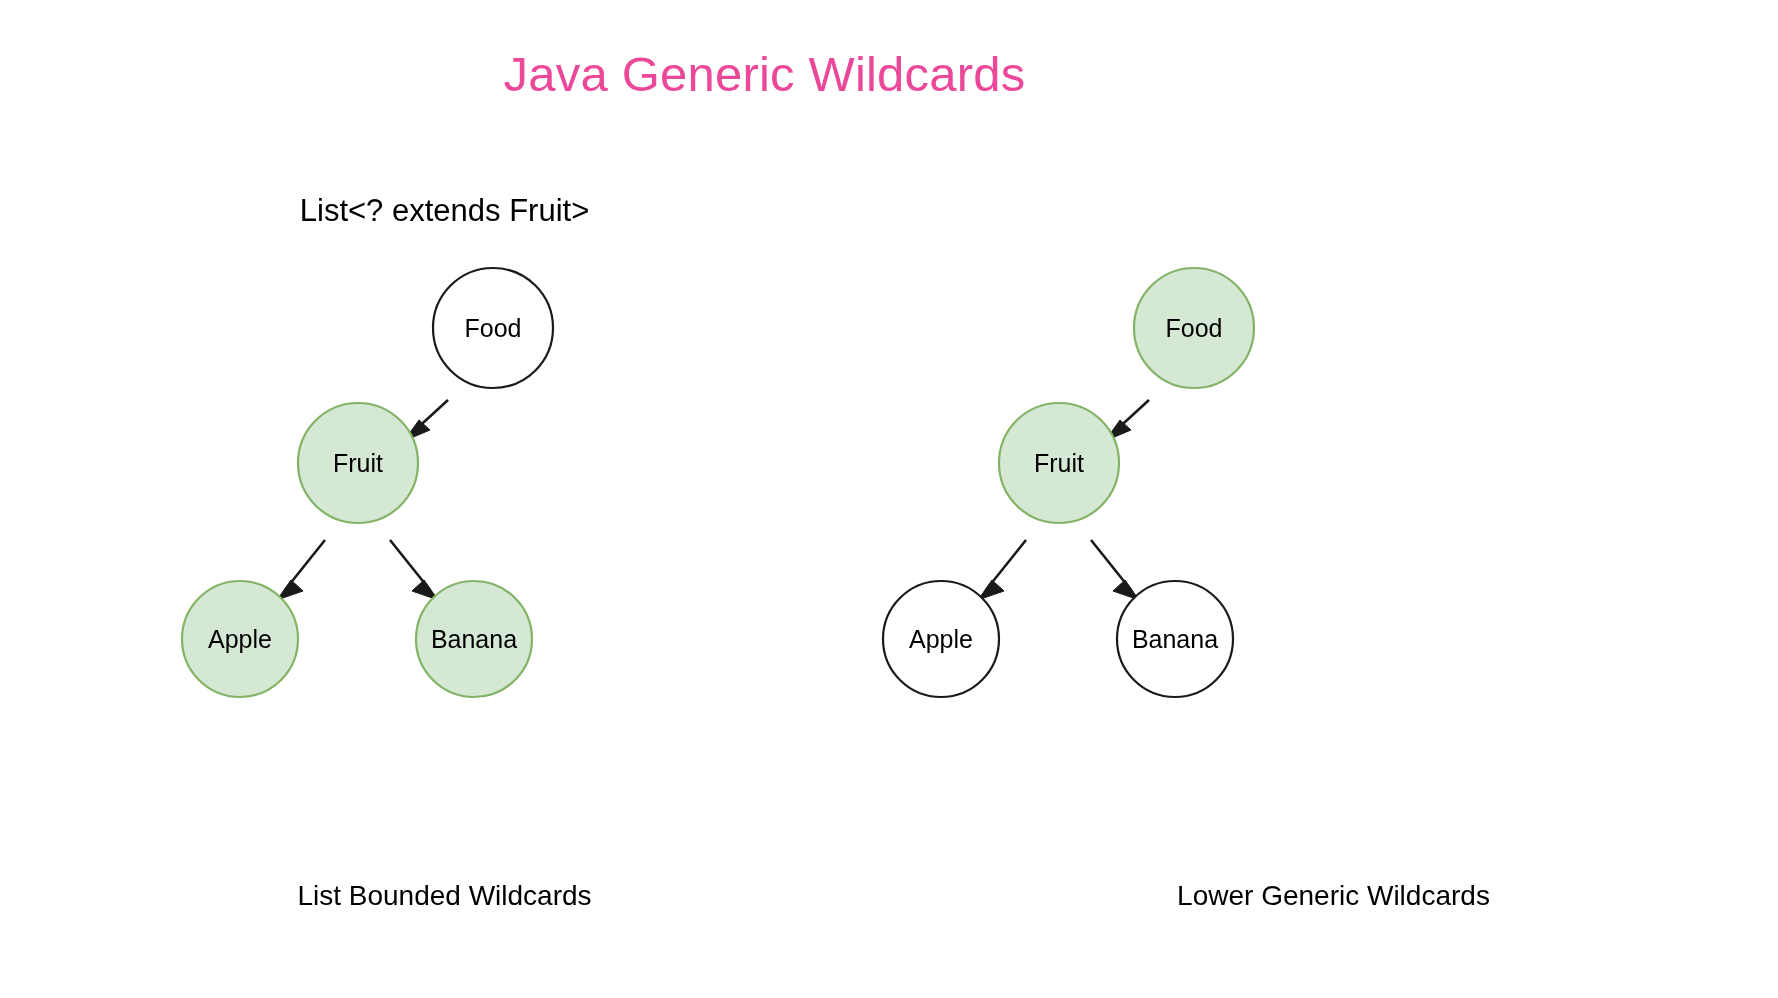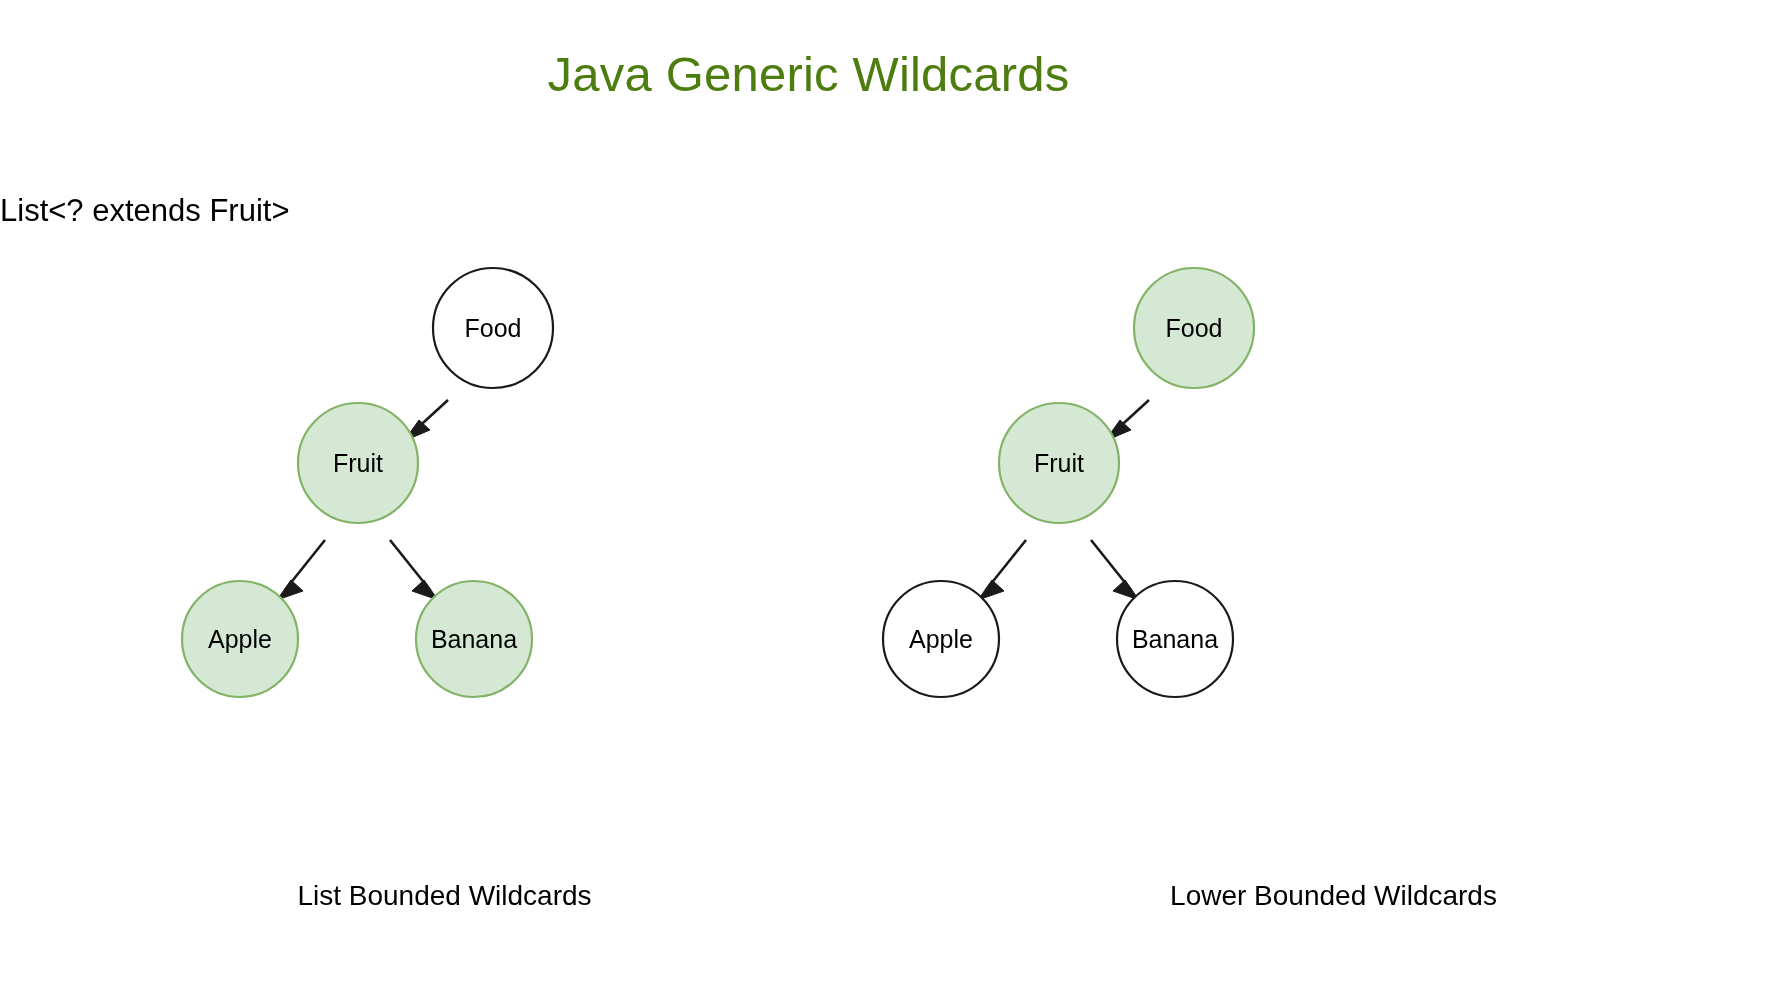--- a/index.html
+++ b/index.html
@@ -18,38 +18,37 @@
 
   #page-title {
     position: absolute;
     left: 0;
     top: 46px;
     width: 1529px;
     text-align: center;
     font-size: 49px;
     font-weight: 400;
     letter-spacing: 0.2px;
-    color: #4d7c0f;
-    margin-left: 44px;
+    color: #ec4899;
   }
 
   .panel {
     position: absolute;
     top: 0;
     width: 889px;
     height: 998px;
   }
   .panel-left  { left: 0; }
   .panel-right { left: 889px; }
 
   .panel-heading {
     position: absolute;
     top: 193px;
     width: 100%;
-    text-align: left;
+    text-align: center;
     font-size: 31px;
     font-weight: 400;
     color: #000000;
   }
   .panel-caption {
     position: absolute;
     top: 880px;
     width: 100%;
     text-align: center;
     font-size: 28px;
@@ -163,14 +162,14 @@
     </g>
     <g>
       <circle class="node-circle node-white" cx="52" cy="389" r="58"></circle>
       <text class="node-label" x="52" y="389">Apple</text>
     </g>
     <g>
       <circle class="node-circle node-white" cx="286" cy="389" r="58"></circle>
       <text class="node-label" x="286" y="389">Banana</text>
     </g>
   </svg>
-  <div class="panel-caption">Lower Bounded Wildcards</div>
+  <div class="panel-caption">Lower Generic Wildcards</div>
 </div>
 
 </body></html>

